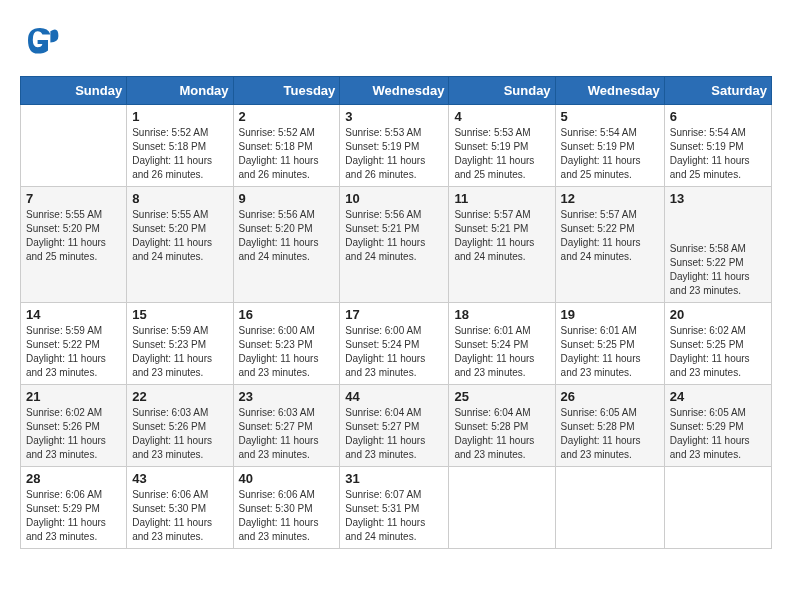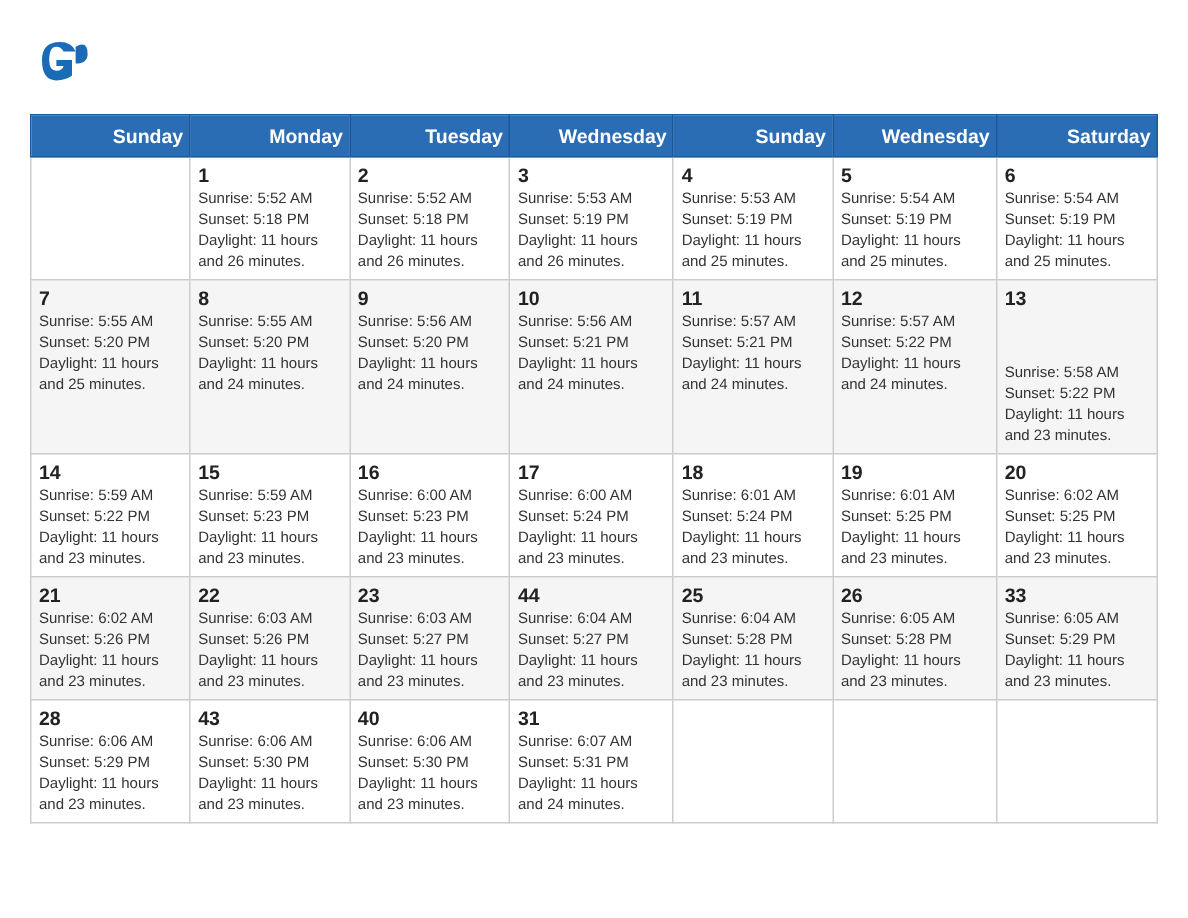--- a/index.html
+++ b/index.html
@@ -277,21 +277,21 @@
 Sunset: 5:28 PM
 Daylight: 11 hours and 23 minutes.</div>
         </td>
         <td>
           <div class="day-num">26</div>
           <div class="day-info" style="white-space: pre-line;">Sunrise: 6:05 AM
 Sunset: 5:28 PM
 Daylight: 11 hours and 23 minutes.</div>
         </td>
         <td>
-          <div class="day-num">33</div>
+          <div class="day-num">24</div>
           <div class="day-info" style="white-space: pre-line;">Sunrise: 6:05 AM
 Sunset: 5:29 PM
 Daylight: 11 hours and 23 minutes.</div>
         </td>
       </tr>
       <tr>
         <td>
           <div class="day-num">28</div>
           <div class="day-info" style="white-space: pre-line;">Sunrise: 6:06 AM
 Sunset: 5:29 PM

